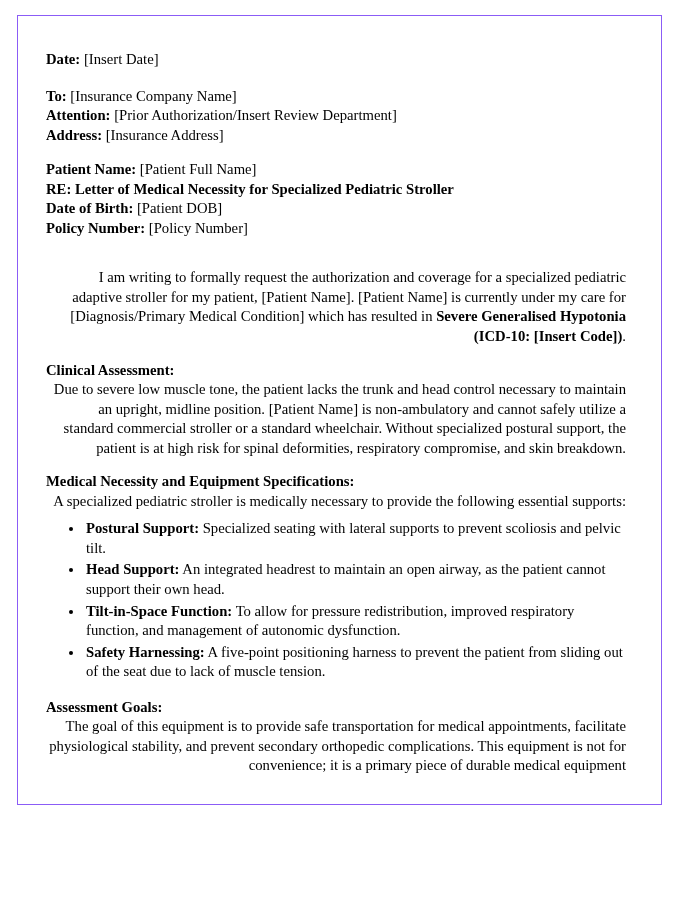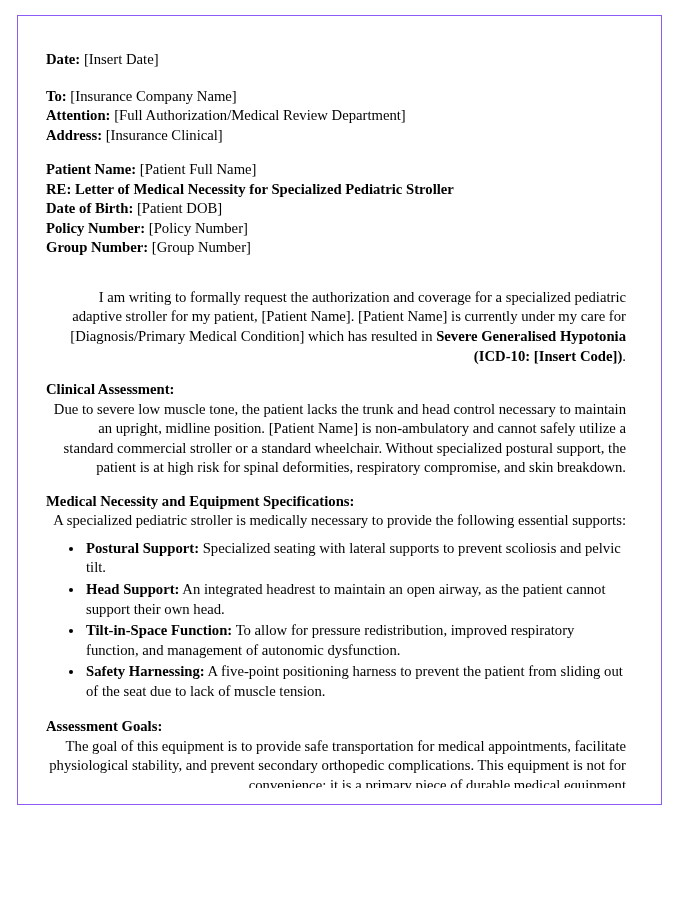--- a/index.html
+++ b/index.html
@@ -84,45 +84,41 @@
       </div>
 
       <div class="gap-lg"></div>
 
       <div class="blk">
         <span class="lbl">To:</span>
         <span>[Insurance Company Name]</span>
       </div>
       <div class="blk">
         <span class="lbl">Attention:</span>
-        <span>[Full Authorization/Medical Review Department]</span>
+        <span>[Prior Authorization/Insert Review Department]</span>
       </div>
       <div class="blk">
         <span class="lbl">Address:</span>
-        <span>[Insurance Clinical]</span>
+        <span>[Insurance Address]</span>
       </div>
 
       <div class="gap-md"></div>
 
       <div class="blk">
         <span class="lbl">Patient Name:</span>
         <span>[Patient Full Name]</span>
       </div>
       <div class="blk lbl">RE: Letter of Medical Necessity for Specialized Pediatric Stroller</div>
       <div class="blk">
         <span class="lbl">Date of Birth:</span>
         <span>[Patient DOB]</span>
       </div>
       <div class="blk">
         <span class="lbl">Policy Number:</span>
         <span>[Policy Number]</span>
-      </div>
-      <div class="blk">
-        <span class="lbl">Group Number:</span>
-        <span>[Group Number]</span>
       </div>
 
       <div class="gap-md"></div>
 
 
       <div class="gap-md"></div>
 
       <p class="para"><span>I am writing to formally request the authorization and coverage for a specialized pediatric adaptive stroller for my patient, [Patient Name]. [Patient Name] is currently under my care for [Diagnosis/Primary Medical Condition] which has resulted in </span><span class="lbl">Severe Generalised Hypotonia (ICD-10: [Insert Code])</span><span>.</span></p>
 
       <div class="gap-sm"></div>

